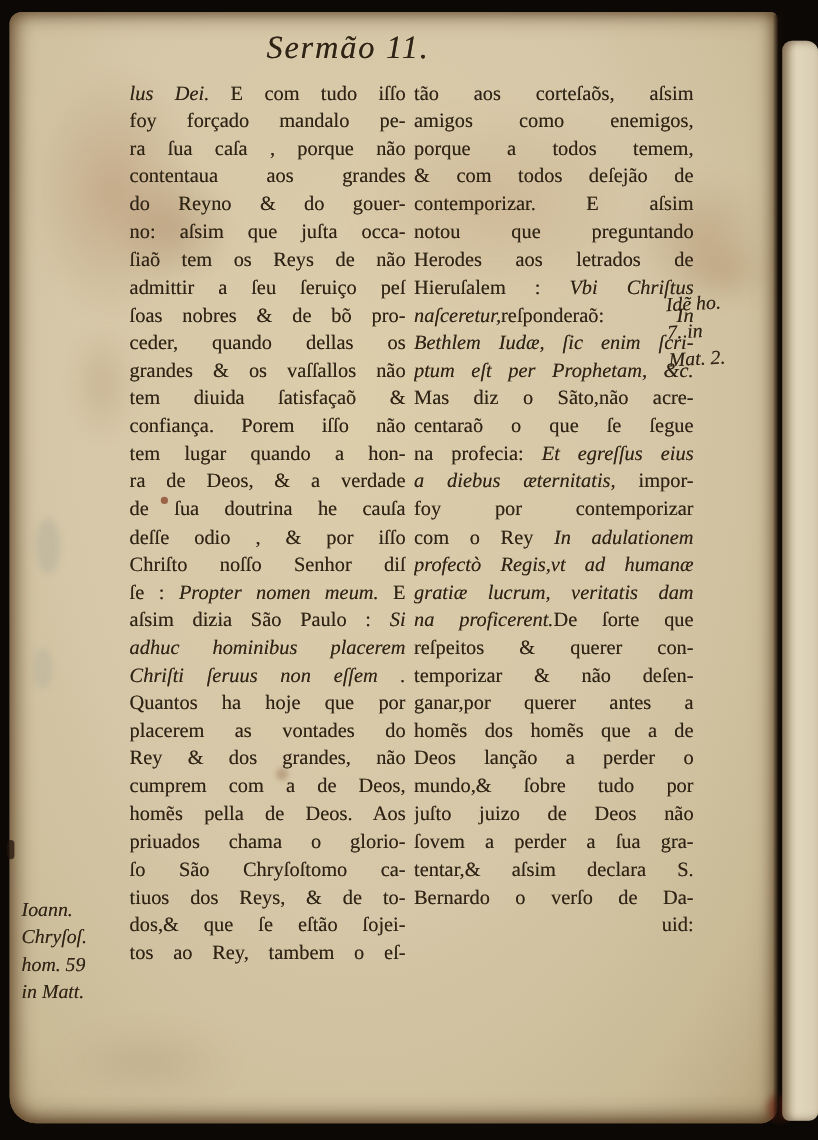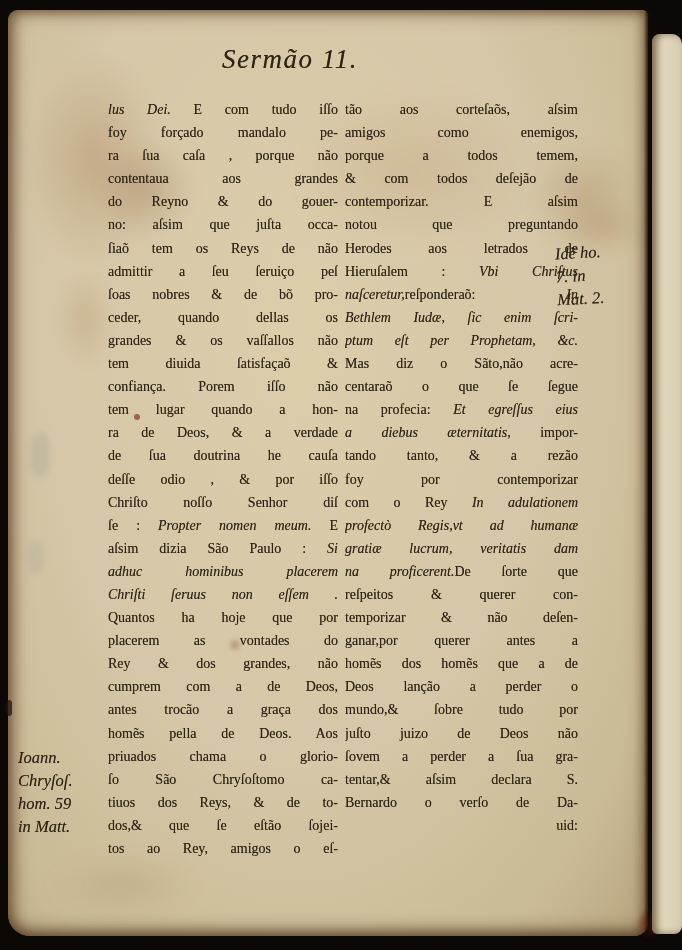--- a/index.html
+++ b/index.html
@@ -13,23 +13,23 @@
                     inset -4px 0 10px rgba(60,35,15,.40),
                     inset 0 -6px 14px rgba(70,45,20,.35);}
   .page2{position:absolute;left:652px;top:34px;width:30px;height:900px;
          background:linear-gradient(90deg,#cdbf9e,#e0d6bc 40%,#d8cdb2);
          border-radius:8px 10px 8px 6px;
          box-shadow:inset 4px 0 7px rgba(60,35,15,.55);}
   .crease{position:absolute;left:644px;top:12px;width:10px;height:924px;
           background:linear-gradient(90deg,rgba(20,12,6,0),rgba(20,12,6,.85) 45%,rgba(20,12,6,0));}
   .header{position:absolute;left:150px;top:24px;width:280px;text-align:center;
           font-style:italic;font-size:27px;letter-spacing:1.5px;
-          color:var(--ink,#2e2315);text-shadow:0 0 .5px rgba(40,30,15,.6);margin-top:20px;}
-  .col{position:absolute;font-size:14px;line-height:23.1px;color:var(--ink,#2e2315);
-       text-shadow:0 0 .4px rgba(40,30,15,.55);margin-top:32px;}
+          color:var(--ink,#2e2315);text-shadow:0 0 .5px rgba(40,30,15,.6);}
+  .col{position:absolute;font-size:17px;line-height:23.1px;color:var(--ink,#2e2315);
+       text-shadow:0 0 .4px rgba(40,30,15,.55);}
   .col-left{left:108px;top:66px;width:230px;}
   .col-right{left:345px;top:66px;width:233px;}
   .tline{text-align:justify;text-align-last:justify;height:23.1px;overflow:hidden;}
   .tline.align-right{text-align-last:right;}
   .it{font-style:italic;}
   .note{position:absolute;font-style:italic;font-size:16.5px;line-height:23px;
         color:var(--ink,#2e2315);text-shadow:0 0 .4px rgba(40,30,15,.55);}
   .note-left{left:18px;top:746px;width:88px;}
   .note-right{left:556px;top:240px;width:92px;transform:rotate(-3deg);}
   .stain{position:absolute;border-radius:50%;pointer-events:none;}
@@ -101,45 +101,43 @@
       <div class="tline"><span>deſſe odio , &amp; por iſſo</span></div>
       <div class="tline"><span>Chriſto noſſo Senhor diſ</span></div>
       <div class="tline"><span>ſe : </span><span class="it">Propter nomen meum.</span><span> E</span></div>
       <div class="tline"><span>aſsim dizia São Paulo : </span><span class="it">Si</span></div>
       <div class="tline"><span class="it">adhuc hominibus placerem</span></div>
       <div class="tline"><span class="it">Chriſti ſeruus non eſſem .</span></div>
       <div class="tline"><span>Quantos ha hoje que por</span></div>
       <div class="tline"><span>placerem as vontades do</span></div>
       <div class="tline"><span>Rey &amp; dos grandes, não</span></div>
       <div class="tline"><span>cumprem com a de Deos,</span></div>
-      <div class="tline"><span>antes trocão a graça dos</span></div>
       <div class="tline"><span>homẽs pella de Deos. Aos</span></div>
       <div class="tline"><span>priuados chama o glorio-</span></div>
       <div class="tline"><span>ſo São Chryſoſtomo ca-</span></div>
       <div class="tline"><span>tiuos dos Reys, &amp; de to-</span></div>
       <div class="tline"><span>dos,&amp; que ſe eſtão ſojei-</span></div>
-      <div class="tline"><span>tos ao Rey, amigos o eſ-</span></div>
+      <div class="tline"><span>tos ao Rey, tambem o eſ-</span></div>
     </div>
   <div class="col col-right">
       <div class="tline"><span>tão aos corteſaõs, aſsim</span></div>
       <div class="tline"><span>amigos como enemigos,</span></div>
       <div class="tline"><span>porque a todos temem,</span></div>
       <div class="tline"><span>&amp; com todos deſejão de</span></div>
       <div class="tline"><span>contemporizar. E aſsim</span></div>
       <div class="tline"><span>notou que preguntando</span></div>
       <div class="tline"><span>Herodes aos letrados de</span></div>
       <div class="tline"><span>Hieruſalem : </span><span class="it">Vbi Chriſtus</span></div>
       <div class="tline"><span class="it">naſceretur,</span><span>reſponderaõ: </span><span class="it">In</span></div>
       <div class="tline"><span class="it">Bethlem Iudæ, ſic enim ſcri-</span></div>
       <div class="tline"><span class="it">ptum eſt per Prophetam, &amp;c.</span></div>
       <div class="tline"><span>Mas diz o Sãto,não acre-</span></div>
       <div class="tline"><span>centaraõ o que ſe ſegue</span></div>
       <div class="tline"><span>na profecia: </span><span class="it">Et egreſſus eius</span></div>
       <div class="tline"><span class="it">a diebus æternitatis,</span><span> impor-</span></div>
-      <div class="tline"><span>tando tanto, &amp; a rezão</span></div>
       <div class="tline"><span>foy por contemporizar</span></div>
       <div class="tline"><span>com o Rey </span><span class="it">In adulationem</span></div>
       <div class="tline"><span class="it">profectò Regis,vt ad humanæ</span></div>
       <div class="tline"><span class="it">gratiæ lucrum, veritatis dam</span></div>
       <div class="tline"><span class="it">na proficerent.</span><span>De ſorte que</span></div>
       <div class="tline"><span>reſpeitos &amp; querer con-</span></div>
       <div class="tline"><span>temporizar &amp; não deſen-</span></div>
       <div class="tline"><span>ganar,por querer antes a</span></div>
       <div class="tline"><span>homẽs dos homẽs que a de</span></div>
       <div class="tline"><span>Deos lanção a perder o</span></div>

